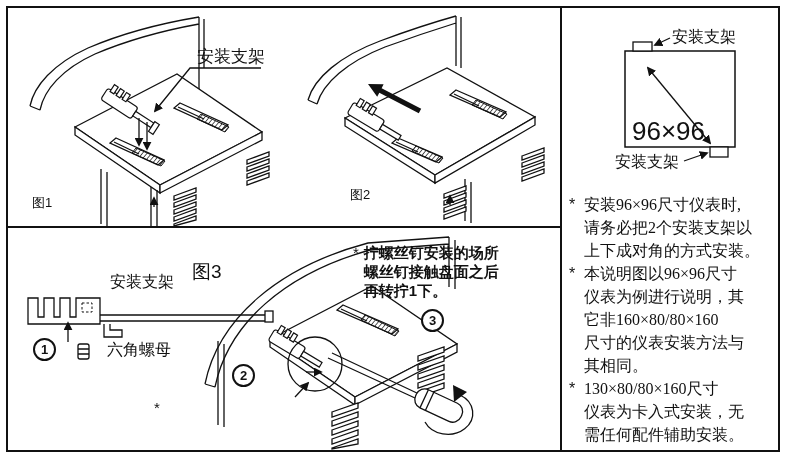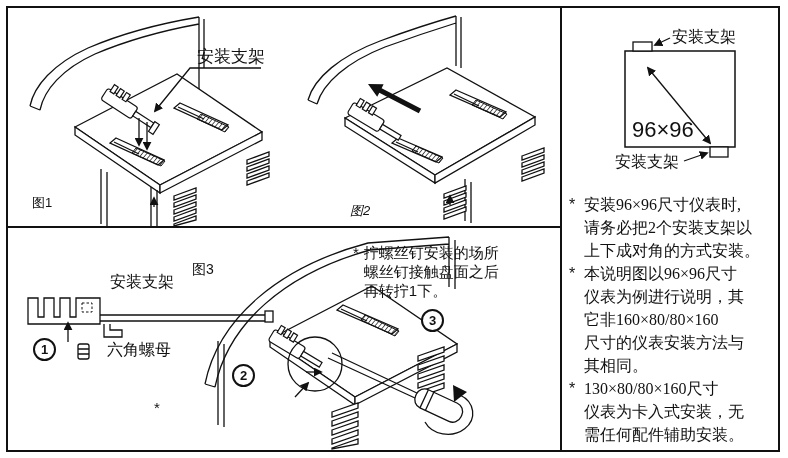--- a/index.html
+++ b/index.html
@@ -12,27 +12,27 @@
   .divider-v{position:absolute;left:560px;top:8px;width:2px;height:442px;background:#111;}
   .divider-h{position:absolute;left:8px;top:226px;width:552px;height:2px;background:#111;}
   .panel{position:absolute;}
   #panel-fig12{left:8px;top:8px;width:552px;height:218px;}
   #panel-fig3{left:8px;top:229px;width:552px;height:221px;}
   #panel-right{left:562px;top:8px;width:218px;height:442px;}
   .panel > svg{position:absolute;top:0;}
   .lbl{position:absolute;white-space:nowrap;line-height:1.15;}
   .fig-caption{font-size:13px;}
   .small-lbl{font-size:16px;}
-  .size-lbl{font-size:22px;}
+  .size-lbl{font-size:26px;}
   .f1-bracket{font-size:17px;}
   .circled{position:absolute;width:19px;height:19px;border:2px solid #111;border-radius:50%;
     font-size:13px;font-weight:700;display:flex;align-items:center;justify-content:center;background:#fff;}
   .note{position:absolute;display:flex;gap:5px;font-size:15px;line-height:19px;}
   .note .star{flex:none;}
-  .note .txt{white-space:pre-line;}
+  .note .txt{white-space:pre-line;font-weight:bold;}
   .right-notes{position:absolute;left:7px;top:185px;width:208px;display:flex;flex-direction:column;}
   .rnote{display:flex;gap:6px;font-size:16px;line-height:23px;}
   .rnote .star{flex:none;width:9px;}
   .rnote .txt{white-space:pre-line;font-family:Liberation Serif, serif;}
   .wf{fill:#fff;stroke:#111;stroke-width:1.3px;}
   .ln{fill:none;stroke:#111;stroke-width:1.3px;}
   .thin{fill:none;stroke:#111;stroke-width:1px;}
   .dash{fill:none;stroke:#111;stroke-width:1px;stroke-dasharray:2.5 2;}
   .blk{fill:#111;stroke:none;}
 </style>
@@ -117,21 +117,21 @@
       <rect class="wf" x="4" y="-7" width="5" height="9"></rect>
       <rect class="wf" x="12" y="-7" width="5" height="9"></rect>
       <rect class="wf" x="20" y="-7" width="5" height="9"></rect>
       <path class="wf" d="M40,5 H64 V11 H40 Z"></path>
     </g>
     <polygon class="blk" points="88,76 103.6,76.3 101.6,80.2 141.2,100.8 138.8,105.2 99.3,84.7 97.2,88.7"></polygon>
   </svg>
 
   <span class="lbl f1-bracket" style="left:189px;top:39px;">安装支架</span>
   <span class="lbl fig-caption" style="left:24px;top:188px;">图1</span>
-  <span class="lbl fig-caption" style="left:342px;top:196px;font-style:italic;">图2</span>
+  <span class="lbl fig-caption" style="left:342px;top:180px;">图2</span>
 </div>
 
 <div class="panel" id="panel-fig3">
 
   <svg width="552" height="221" viewBox="0 0 552 221" style="left:0">
     <defs>
       <marker id="a3" viewBox="0 0 10 10" refX="8" refY="5" markerWidth="9" markerHeight="9" markerUnits="userSpaceOnUse" orient="auto-start-reverse">
         <path d="M0,0 L10,5 L0,10 Z" fill="#111"></path>
       </marker>
       <pattern id="h3" width="3.5" height="3.5" patternUnits="userSpaceOnUse" patternTransform="rotate(40)">
@@ -180,21 +180,21 @@
         <path class="ln" d="M9,-10 V10 M15,-10 V10"></path>
       </g>
     </g>
     <path class="ln" d="M417,193 A25,21 0 1 0 452,166"></path>
     <polygon class="blk" points="446,173 459,163 445,156"></polygon>
     <circle class="ln" cx="307" cy="135" r="27"></circle>
     <path class="ln" d="M298,143 H313" marker-end="url(#a3)"></path>
     <path class="ln" d="M287,168 L300,154" marker-end="url(#a3)"></path>
   </svg>
 
-  <span class="lbl fig-caption" style="left:184px;top:32px;font-size:14px;">图3</span>
+  <span class="lbl fig-caption" style="left:184px;top:32px;font-size:19px;">图3</span>
   <span class="lbl small-lbl" style="left:102px;top:44px;">安装支架</span>
   <span class="lbl small-lbl" style="left:99px;top:112px;">六角螺母</span>
 
   <span class="circled" style="left:25px;top:109px;">1</span>
   <span class="circled" style="left:224px;top:135px;">2</span>
   <span class="circled" style="left:413px;top:80px;">3</span>
 
   <div class="note" style="left:345px;top:14px;width:176px;">
     <span class="star">*</span>
     <span class="txt">拧螺丝钉安装的场所

